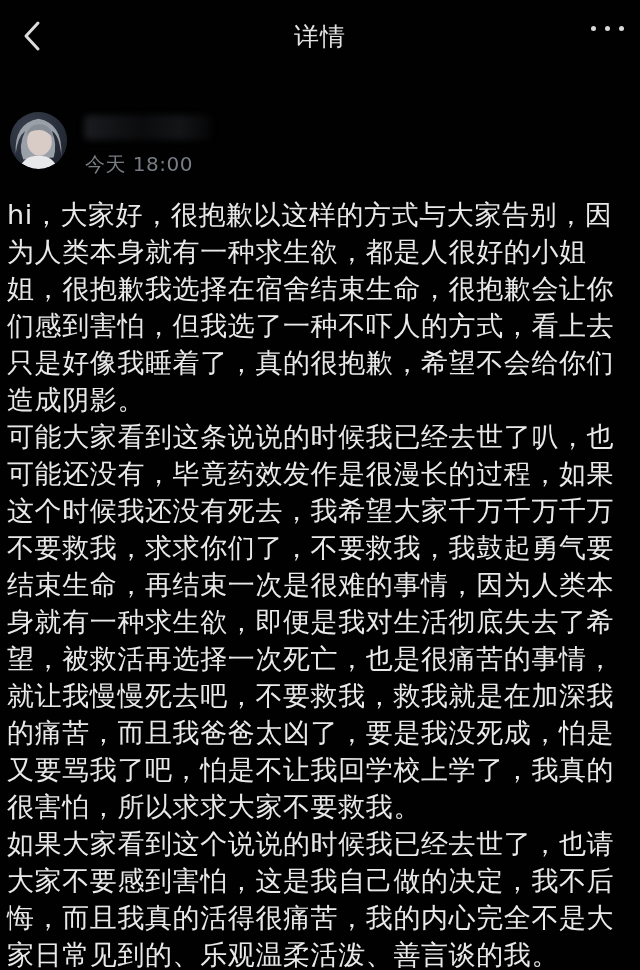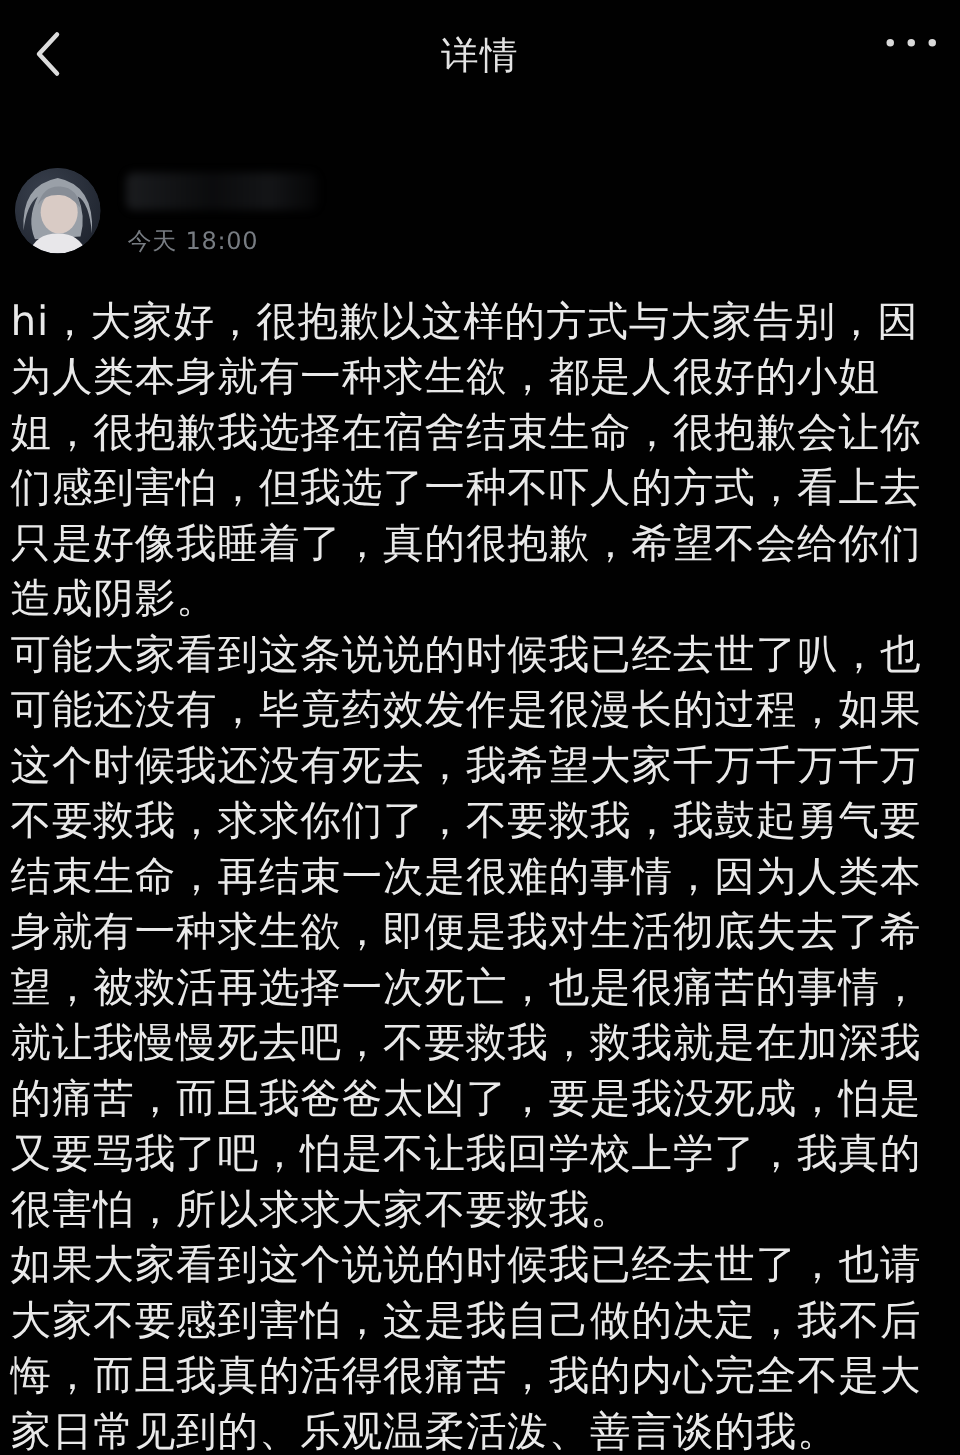--- a/index.html
+++ b/index.html
@@ -75,21 +75,21 @@
     width: 128px; height: 25px;
     border-radius: 5px;
     background: linear-gradient(90deg,
       rgba(95,100,110,0.28), rgba(60,64,72,0.18) 45%,
       rgba(90,95,105,0.22) 75%, rgba(40,42,48,0.12));
     filter: blur(3px);
   }
   .timestamp {
     position: absolute;
     left: 85px; top: 151px;
-    font-size: 16px;
+    font-size: 20px;
     color: #777c82;
     letter-spacing: 0.5px;
   }
 
   
   .post-body {
     position: absolute;
     left: 7px; top: 196px;
     width: 626px;
     font-size: 27px;

